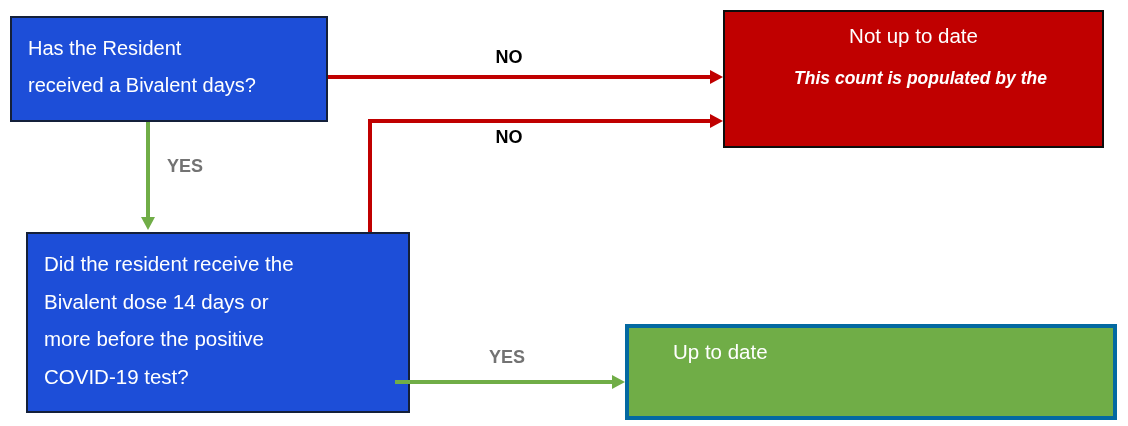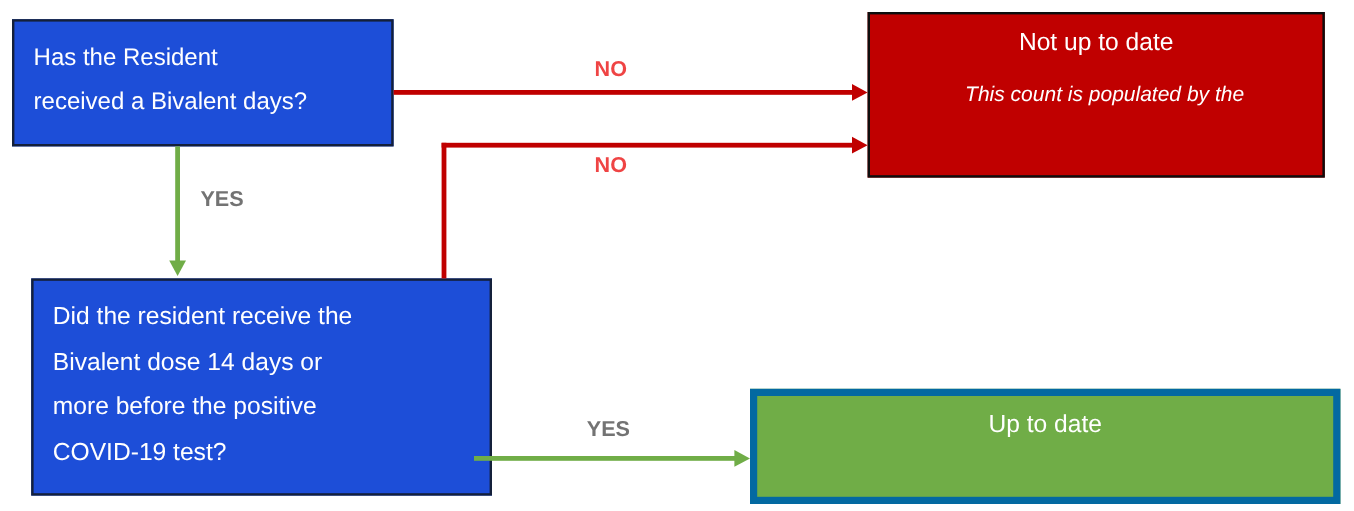--- a/index.html
+++ b/index.html
@@ -21,22 +21,22 @@
     border: 2px solid #14203a;
     text-align: left;
   }
   .node.red {
     background: #C00000;
     border: 2px solid #0d0d0d;
     text-align: center;
   }
   .node.green {
     background: #70AD47;
-    border: 6px solid #0369a1;
-    text-align: center;
+    border: 4px solid #0369a1;
+    padding-left: 44px;
   }
   #node-q1 {
     left: 10px; top: 16px; width: 318px; height: 106px;
     padding: 12px 16px;
     font-size: 20px; line-height: 37px;
   }
   #node-q2 {
     left: 26px; top: 232px; width: 384px; height: 181px;
     padding: 11px 16px;
     font-size: 20.5px; line-height: 37.5px;
@@ -46,21 +46,21 @@
   }
   #node-up-to-date {
     left: 625px; top: 324px; width: 492px; height: 96px;
   }
   .node-title {
     font-size: 20.5px;
     margin-top: 12px;
   }
   .node-note {
     font-style: italic;
-    font-weight: normal;
+    font-weight: bold;
     font-size: 17.5px;
     line-height: 28px;
     margin-top: 16px;
     margin-left: 14px;
   }
   .node-line { white-space: nowrap; }
   .shaft { position: absolute; }
   .shaft.red { background: #C00000; }
   .shaft.green { background: #70AD47; }
   .shaft.h { height: 4px; }
@@ -82,21 +82,21 @@
     border-top: 13px solid #70AD47;
   }
   .edge-label {
     position: absolute;
     font-weight: bold;
     font-size: 18px;
     width: 70px;
     text-align: center;
     white-space: nowrap;
   }
-  .edge-label.no { color: #ef4444; }
+  .edge-label.no { color: #000000; }
   .edge-label.yes { color: #737373; }
 </style>
 </head>
 <body>
 
 <div class="canvas">
 
   <div class="node blue" id="node-q1">
     <div class="node-line">Has the Resident</div>
     <div class="node-line">received a Bivalent days?</div>

